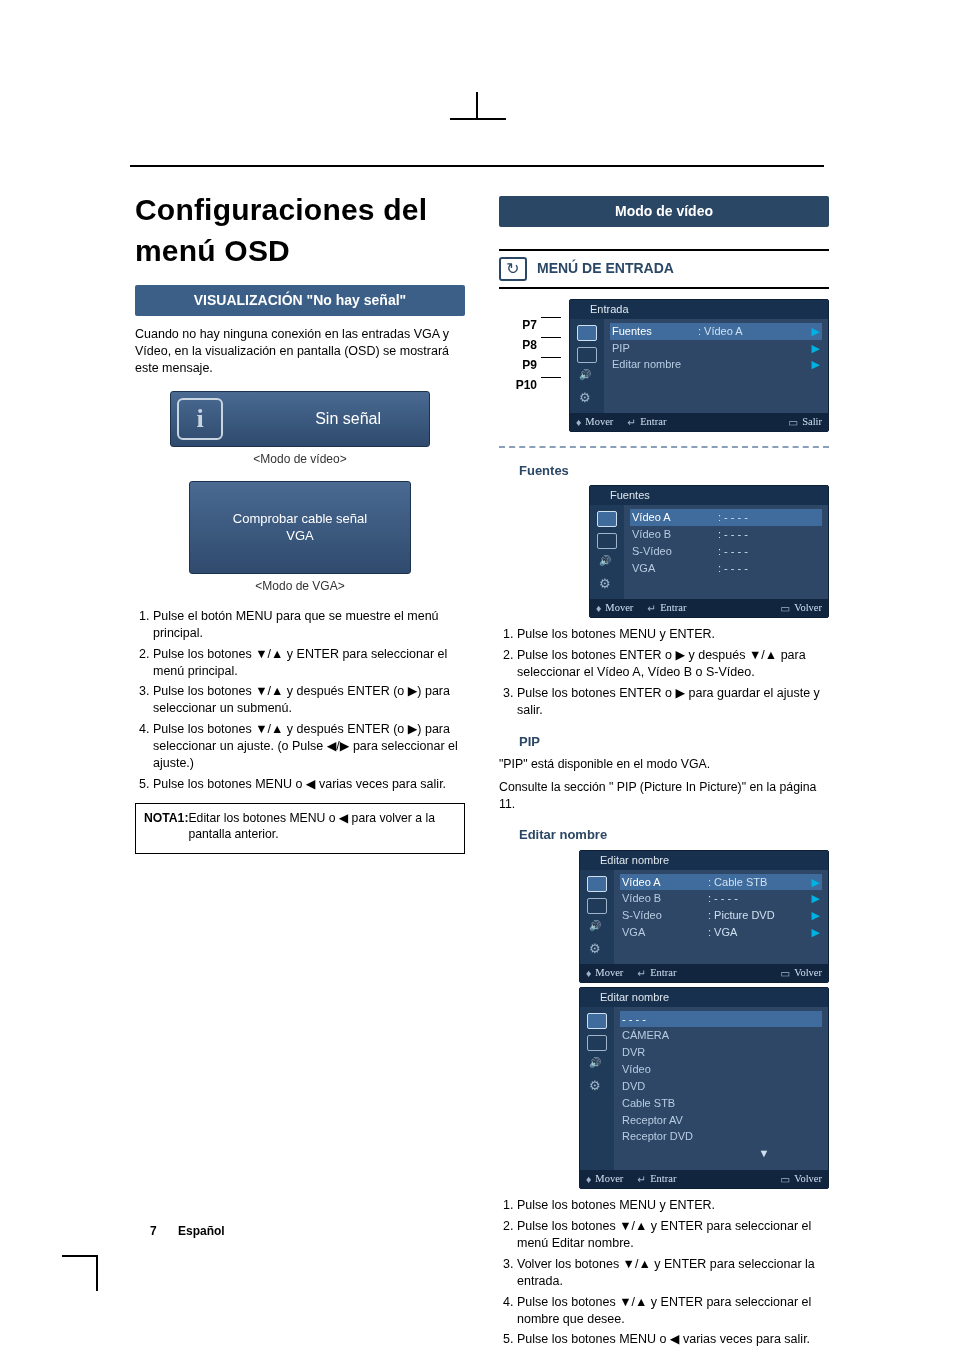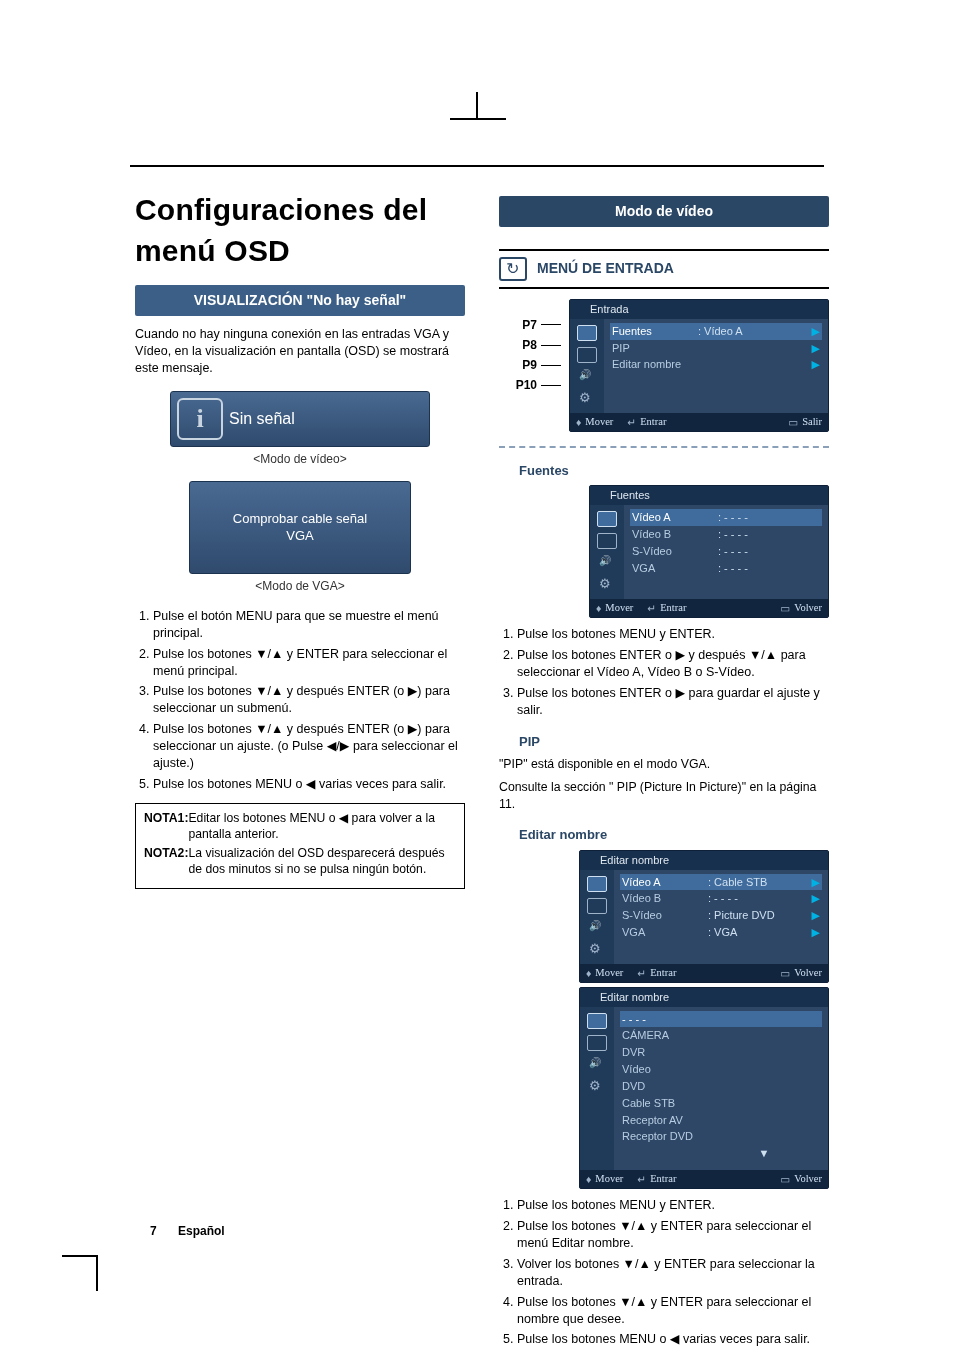--- a/index.html
+++ b/index.html
@@ -62,21 +62,21 @@
   }
   .ns-icon {
     width: 46px; height: 42px;
     margin: 6px;
     border: 2px solid #c9d4e1;
     border-radius: 6px;
     display: flex; align-items: center; justify-content: center;
     font-size: 26px; font-family: Georgia, serif; font-weight: bold;
     color: #c9d4e1;
   }
-  .ns-text { flex:1; text-align: left; font-size: 16px; padding-right: 17px; }
+  .ns-text { flex:1; text-align: right; font-size: 16px; padding-right: 48px; }
   .ns-cap { text-align:center; font-size: 12px; color:#333; margin: 4px 0 14px; }
   .ns-box2 {
     background: linear-gradient(#4a6a92,#2f4a6d);
     border: 1px solid #1c3350;
     color: #fff;
     text-align: center;
     padding: 28px 10px;
     border-radius: 3px;
   }
 
@@ -106,21 +106,21 @@
     display:flex; align-items:center; justify-content:center;
     color:#2b4766; font-size:14px; position: relative;
   }
   .menu-header .hicon::after {
     content:"↺"; position:absolute; font-size:16px; transform: scaleX(-1);
   }
   .menu-header .htxt { font-weight: bold; font-size: 14px; color:#2b4766; }
 
   .osd-wrap { display:flex; align-items:flex-start; gap:8px; justify-content:flex-end; }
   .plabels { display:flex; flex-direction:column; gap:4px; font-weight:bold; font-size:12px; text-align:right; padding-top:18px; }
-  .plabels .pl { display:flex; align-items:center; gap:4px; justify-content:flex-end; }
+  .plabels .pl { display:flex; gap:4px; justify-content:flex-end; }
   .plabels .dash { width:20px; border-top:1px solid #000; }
 
   .osd {
     width: 260px;
     background: #2e4766;
     border: 1px solid #0e2038;
     color: #dfe7ef;
     font-size: 11px;
     border-radius: 2px;
     overflow: hidden;
@@ -193,24 +193,20 @@
       <li>Pulse los botones ▼/▲ y después ENTER (o ▶) para seleccionar un submenú.</li>
       <li>Pulse los botones ▼/▲ y después ENTER (o ▶) para seleccionar un ajuste. (o Pulse ◀/▶ para seleccionar el ajuste.)</li>
       <li>Pulse los botones MENU o ◀ varias veces para salir.</li>
     </ol>
 
     <div class="notebox">
       <div class="nrow">
         <div class="nlabel">NOTA1:</div>
         <div>Editar los botones MENU o ◀ para volver a la pantalla anterior.</div>
       </div>
-      <div class="nrow">
-        <div class="nlabel">NOTA2:</div>
-        <div>La visualización del OSD desparecerá después de dos minutos si no se pulsa ningún botón.</div>
-      </div>
     </div>
   </div>
 
   <div class="col">
     <div class="bar dark right-title">Modo de vídeo</div>
 
     <div class="menu-header">
       <div class="hicon"></div>
       <div class="htxt">MENÚ DE ENTRADA</div>
     </div>

